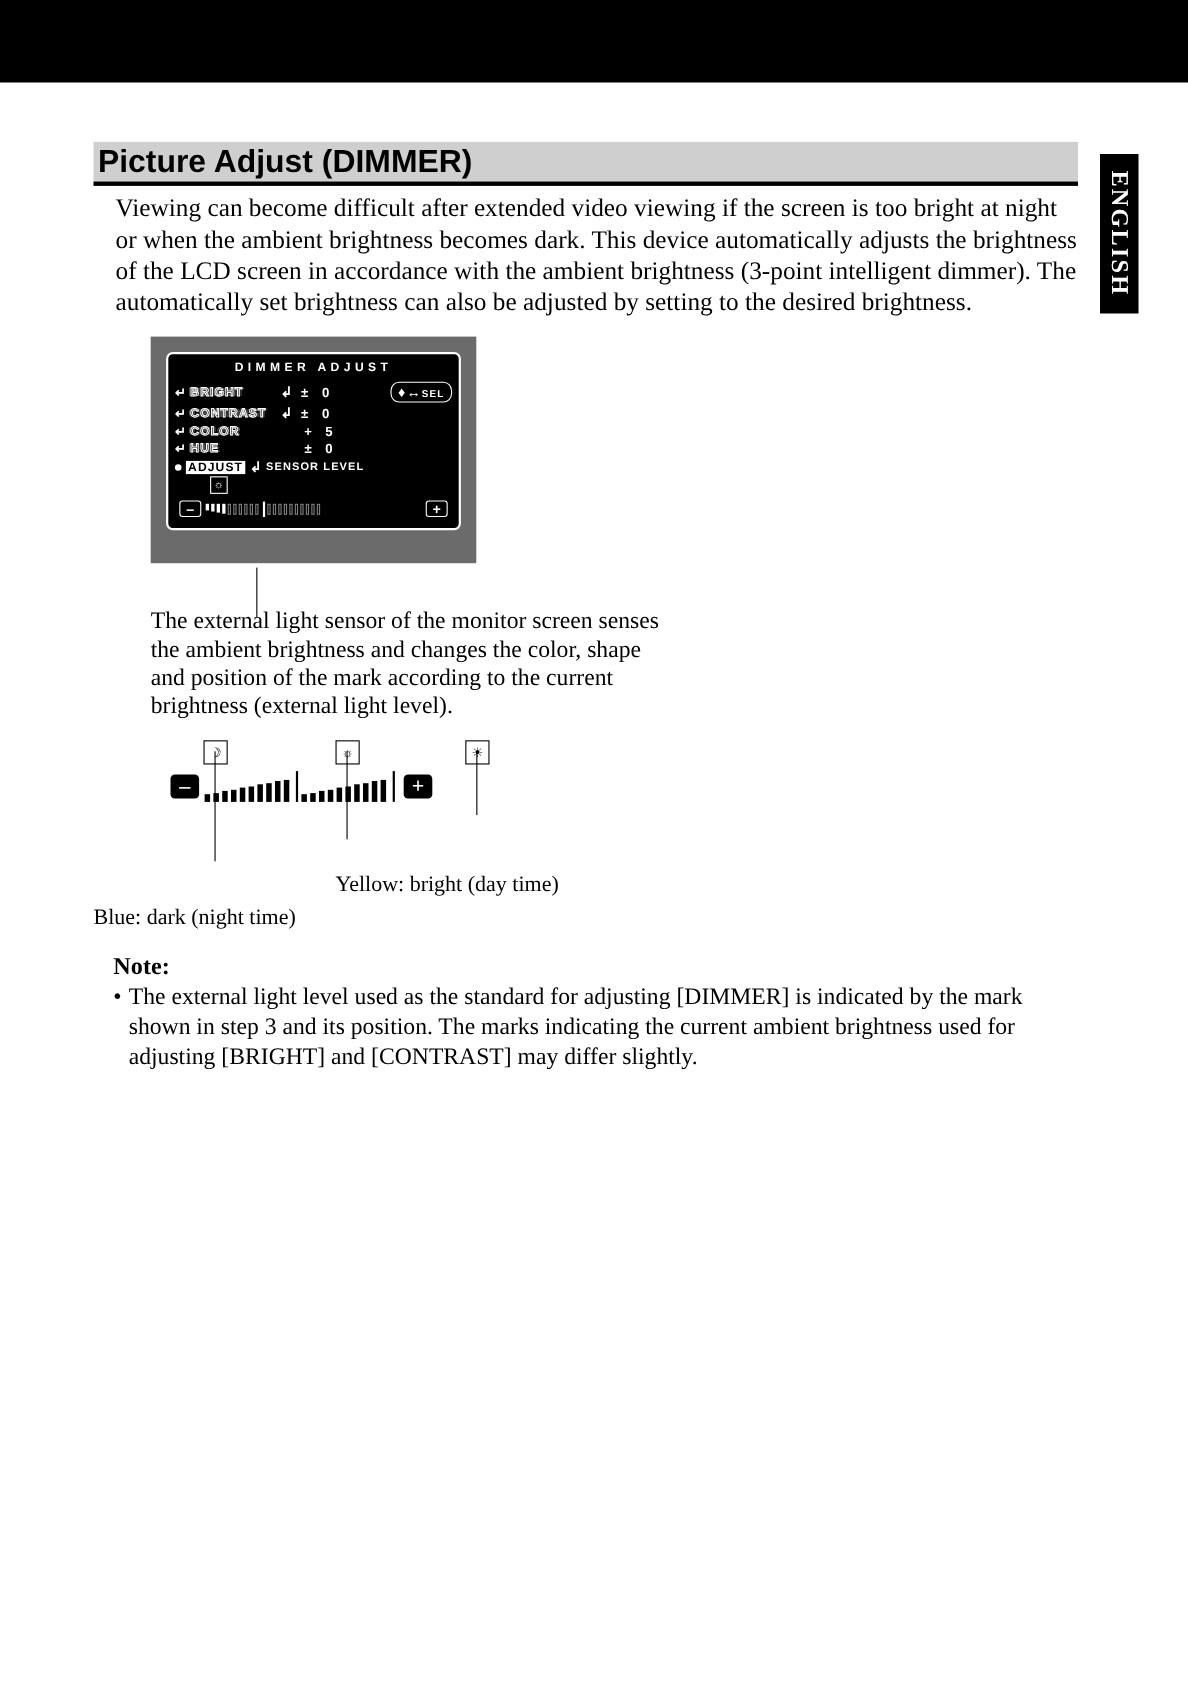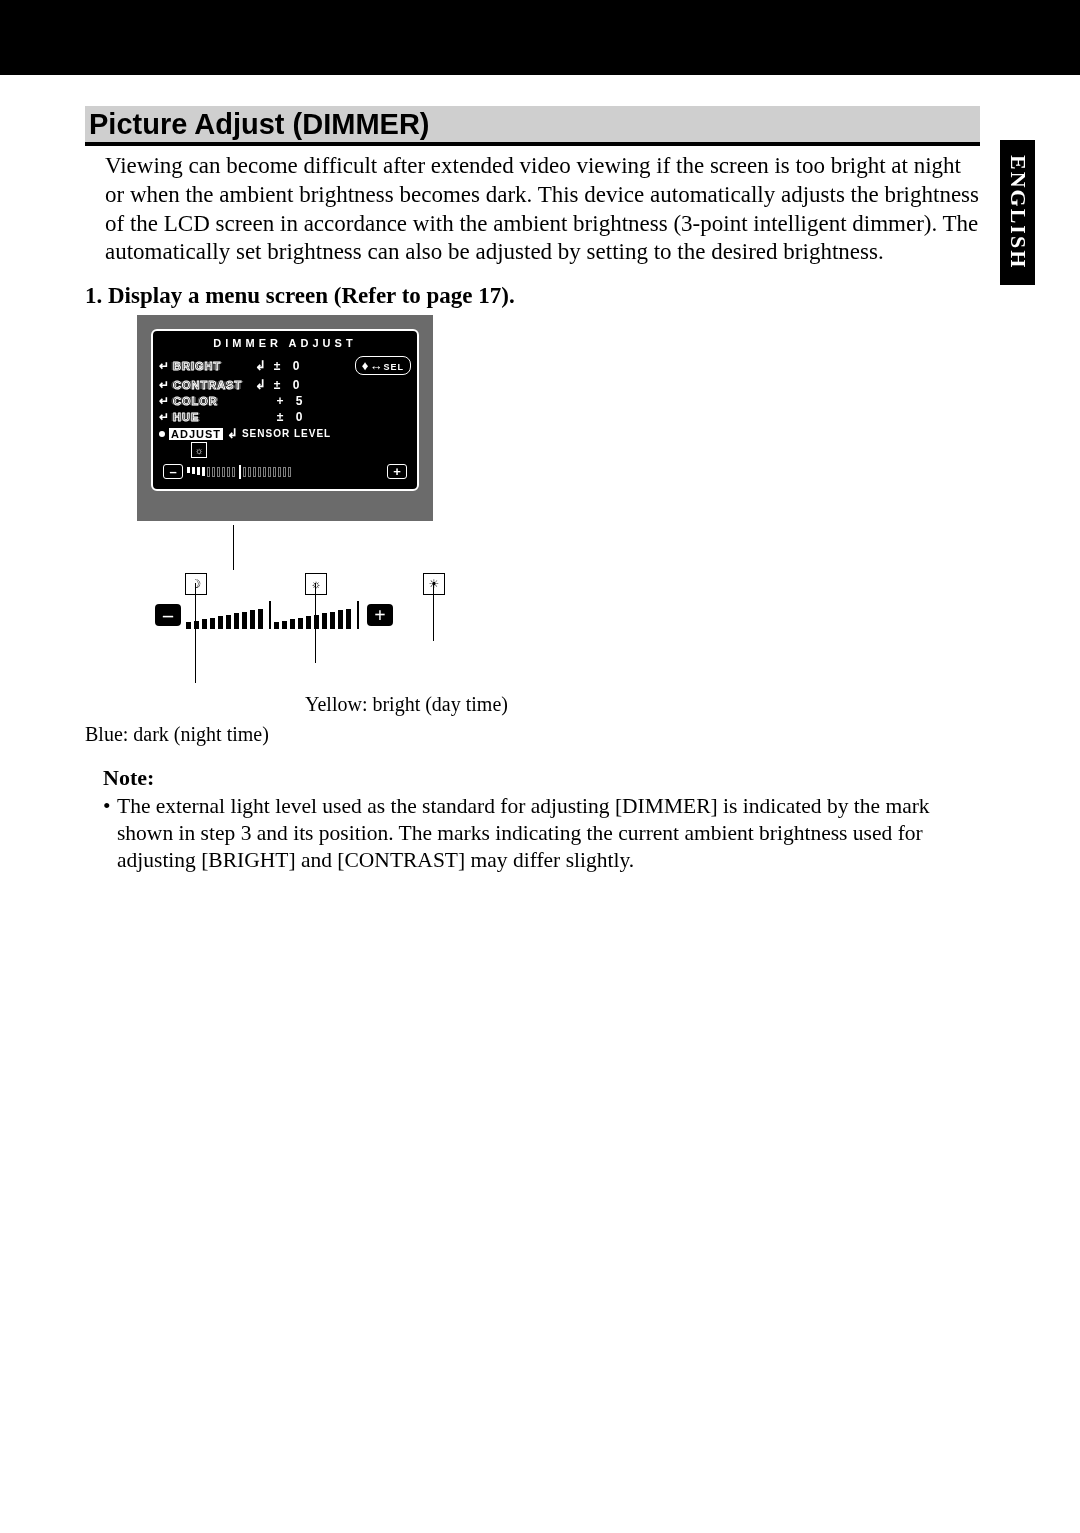--- a/index.html
+++ b/index.html
@@ -32,21 +32,21 @@
     font-size: 22px;
     display: flex;
     align-items: center;
     justify-content: center;
   }
   .side-tab-inner {
     writing-mode: vertical-rl;
     letter-spacing: 2px;
   }
   .content {
-    padding: 19px 100px 0 85px;
+    padding: 42px 100px 0 85px;
   }
   .section-title {
     background: linear-gradient(to bottom, #cfcfcf 0%, #cfcfcf 100%);
     border-bottom: 4px solid #000;
     font-family: Arial, Helvetica, sans-serif;
     font-weight: bold;
     font-size: 29px;
     padding: 2px 0 1px 4px;
     margin: 12px 0 6px 0;
   }
@@ -324,21 +324,20 @@
 
   <div class="side-tab">
     <span class="side-tab-inner">ENGLISH</span>
   </div>
 
   <div class="content">
     <div class="section-title">Picture Adjust (DIMMER)</div>
 
     <div class="intro-text">Viewing can become difficult after extended video viewing if the screen is too bright at night or when the ambient brightness becomes dark. This device automatically adjusts the brightness of the LCD screen in accordance with the ambient brightness (3-point intelligent dimmer). The automatically set brightness can also be adjusted by setting to the desired brightness.</div>
 
-    <div class="step">1.  Display a menu screen (Refer to page 17).</div>
 
     <div class="osd-wrap">
       <div class="osd">
         <div class="osd-title">DIMMER ADJUST</div>
         <div class="osd-row">
           <span class="osd-ret">↵</span>
           <span class="osd-label outline">BRIGHT</span>
           <span class="osd-ret small-arrow">↲</span>
           <span class="osd-pm">±</span>
           <span class="osd-val">0</span>
@@ -406,20 +405,21 @@
           <span class="osd-btn">
               <span>+</span>
             </span>
         </div>
       </div>
     </div>
     <div class="osd-pointer-line">
       <div class="line"></div>
     </div>
 
+    <div class="caption-text">The external light sensor of the monitor screen senses the ambient brightness and changes the color, shape and position of the mark according to the current brightness (external light level).</div>
 
     <div class="big-bar-wrap">
       <div class="big-icon-row">
         <div class="big-icon" style="left:30px">☽</div>
         <div class="big-icon" style="left:150px">☼</div>
         <div class="big-icon" style="left:268px">☀</div>
       </div>
       <div class="big-bar-row">
         <div class="big-btn">
             <span>–</span>

